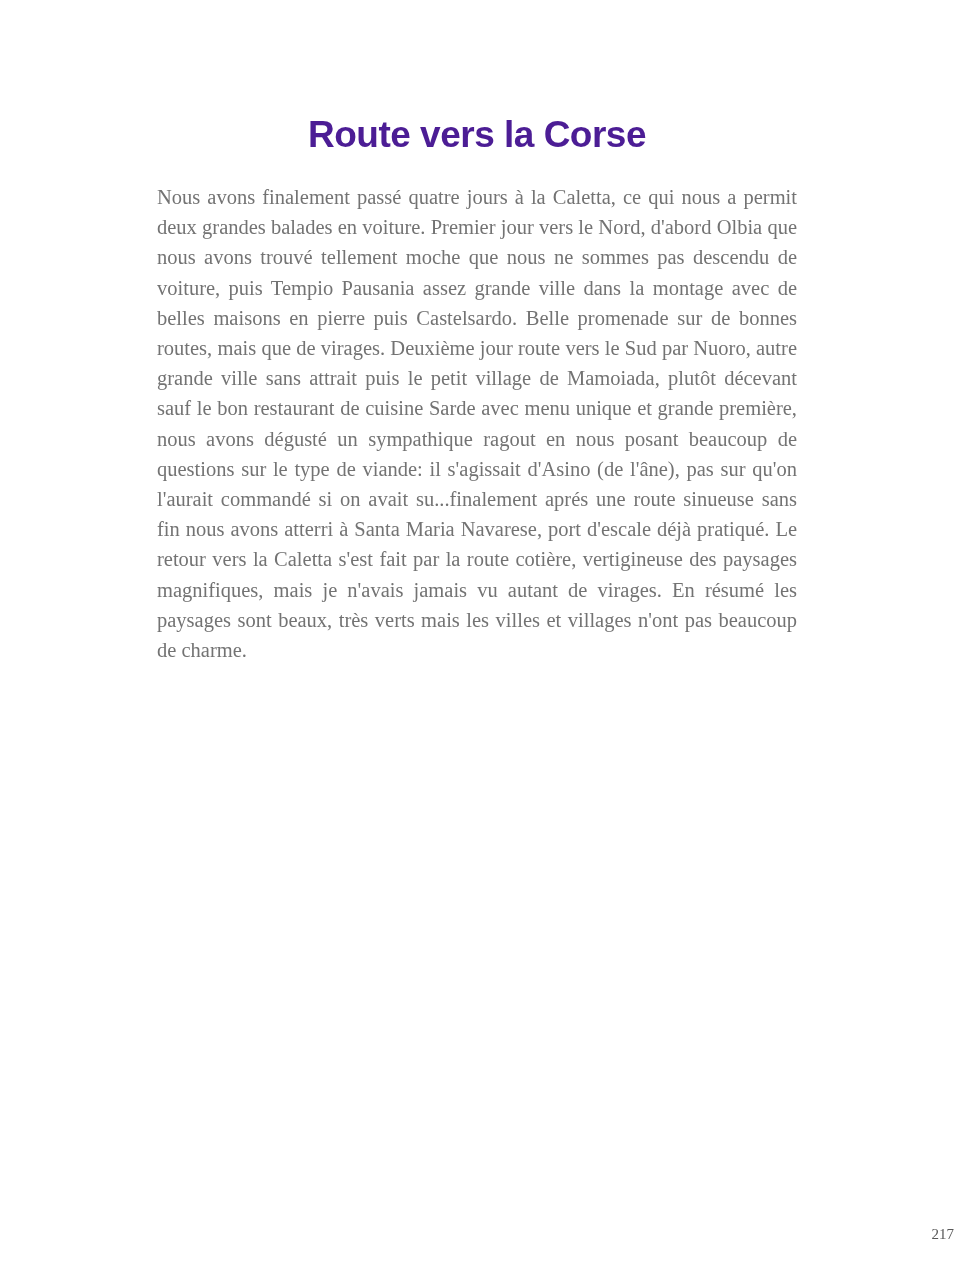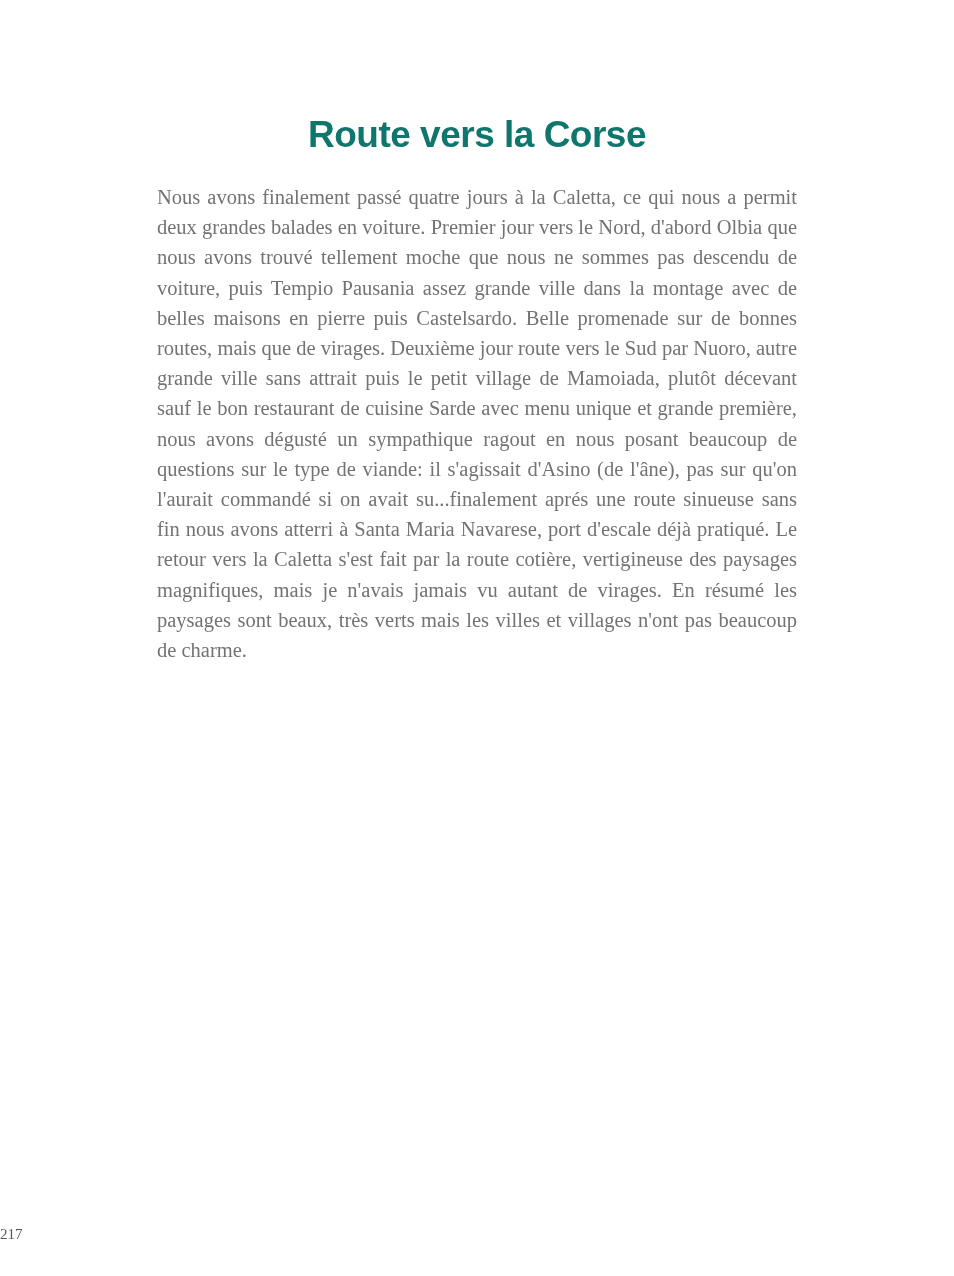--- a/index.html
+++ b/index.html
@@ -21,36 +21,36 @@
       width: 640px;
     }
     .title {
       margin: 112px 0 0 0;
       font-family: "Liberation Sans", "DejaVu Sans", sans-serif;
       font-weight: 700;
       font-size: 37px;
       line-height: 46px;
       letter-spacing: -0.5px;
       text-align: center;
-      color: #0f766e;
+      color: #4c1d95;
     }
     .body-text {
       margin: 24px 0 0 0;
       font-family: "Liberation Serif", "DejaVu Serif", serif;
       font-size: 20.5px;
       line-height: 30.2px;
       text-align: justify;
       color: #737373;
     }
     .page-number {
       position: absolute;
       left: 0;
       right: 0;
       bottom: 33px;
-      text-align: left;
+      text-align: right;
       font-family: "Liberation Serif", "DejaVu Serif", serif;
       font-size: 15px;
       color: #585858;
     }
   </style>
 </head>
 <body>
 
 <div class="page">
   <div class="content">

